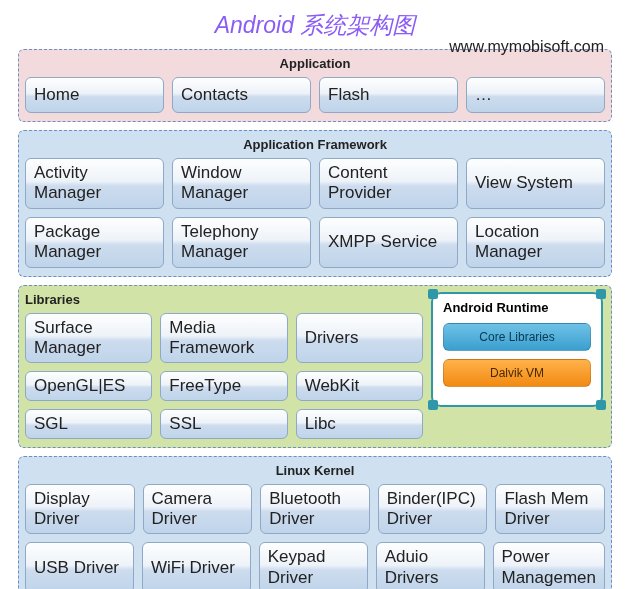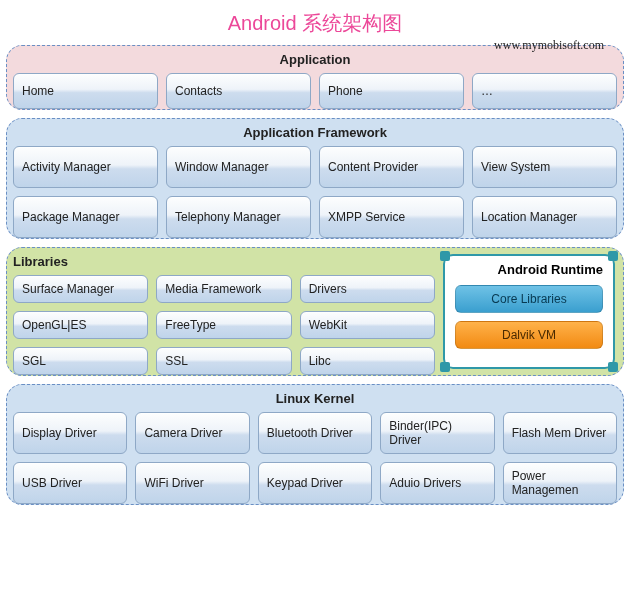--- a/index.html
+++ b/index.html
@@ -3,28 +3,28 @@
 <meta charset="utf-8">
 <style>
   * { box-sizing: border-box; margin: 0; padding: 0; }
   body {
     font-family: Arial, "Microsoft YaHei", sans-serif;
     width: 630px;
     background: #fff;
     padding: 6px;
   }
   .title-row { position: relative; text-align: center; margin: 4px 0 8px; }
-  .main-title { font-size: 20px; font-weight: 400; color: #ec4899; }
-  .url { position: absolute; right: 20px; top: 28px; font-size: 12px; color: #222; font-family: Liberation Serif, serif; }
+  .main-title { font-size: 23px; font-weight: 400; color: #8b5cf6; font-style: italic; }
+  .url { position: absolute; right: 20px; top: 28px; font-size: 16px; color: #222; }
 
   .layer {
     border: 1.5px dashed #6a8fc4;
-    border-radius: 16px;
-    margin: 4px 0 8px;
-    padding: 4px 6px 0;
+    border-radius: 6px;
+    margin: 4px 12px 8px;
+    padding: 4px 6px 8px;
   }
   .layer-title {
     text-align: center;
     font-size: 13px;
     font-weight: 700;
     color: #222;
     padding: 2px 0 6px;
   }
   .layer.app     { background: #f3dadd; }
   .layer.fw      { background: #cfe0f1; }
@@ -36,21 +36,21 @@
 
   .cell {
     flex: 1 1 0;
     min-height: 36px;
     border: 1px solid #8ea8c6;
     border-radius: 6px;
     background: linear-gradient(#fdfefe, #eef3f9 45%, #cddcee 55%, #bfd4ea);
     display: flex;
     align-items: center;
     padding: 4px 8px;
-    font-size: 12px;
+    font-size: 17px;
     color: #222;
     box-shadow: 0 1px 0 rgba(255,255,255,.6) inset;
   }
   .cell.tall { min-height: 42px; }
   .cell.two-line { line-height: 1.2; }
 
   .lib-left { flex: 1; }
   .lib-left .layer-title { text-align: left; }
   .lib-left .row .cell { min-height: 28px; }
 
@@ -67,21 +67,21 @@
     content: "";
     position: absolute;
     width: 10px; height: 10px;
     background: #2f98a8;
     border-radius: 2px;
   }
   .runtime::before { top: -5px; left: -5px; }
   .runtime::after  { top: -5px; right: -5px; }
   .runtime .corner-bl { bottom: -5px; left: -5px; }
   .runtime .corner-br { bottom: -5px; right: -5px; }
-  .runtime-title { text-align: right; font-weight: 700; font-size: 13px; margin-bottom: 8px; }
+  .runtime-title { text-align: left; font-weight: 700; font-size: 13px; margin-bottom: 8px; }
   .runtime .pill {
     display: block;
     text-align: center;
     font-size: 12px;
     border-radius: 6px;
     padding: 6px 4px;
     margin-bottom: 8px;
     border: 1px solid rgba(0,0,0,.15);
   }
   .pill.core   { background: linear-gradient(#6fc2e6, #3a9fcf); color: #083a52; }
@@ -93,21 +93,21 @@
 <div class="title-row">
   <div class="main-title">Android  系统架构图</div>
   <div class="url">www.mymobisoft.com</div>
 </div>
 
 <div class="layer app">
   <div class="layer-title">Application</div>
   <div class="row">
     <div class="cell">Home</div>
     <div class="cell">Contacts</div>
-    <div class="cell">Phone</div>
+    <div class="cell">Flash</div>
     <div class="cell">…</div>
   </div>
 </div>
 
 <div class="layer fw">
   <div class="layer-title">Application Framework</div>
   <div class="row">
     <div class="cell tall two-line">Activity Manager</div>
     <div class="cell tall two-line">Window Manager</div>
     <div class="cell tall two-line">Content Provider</div>

